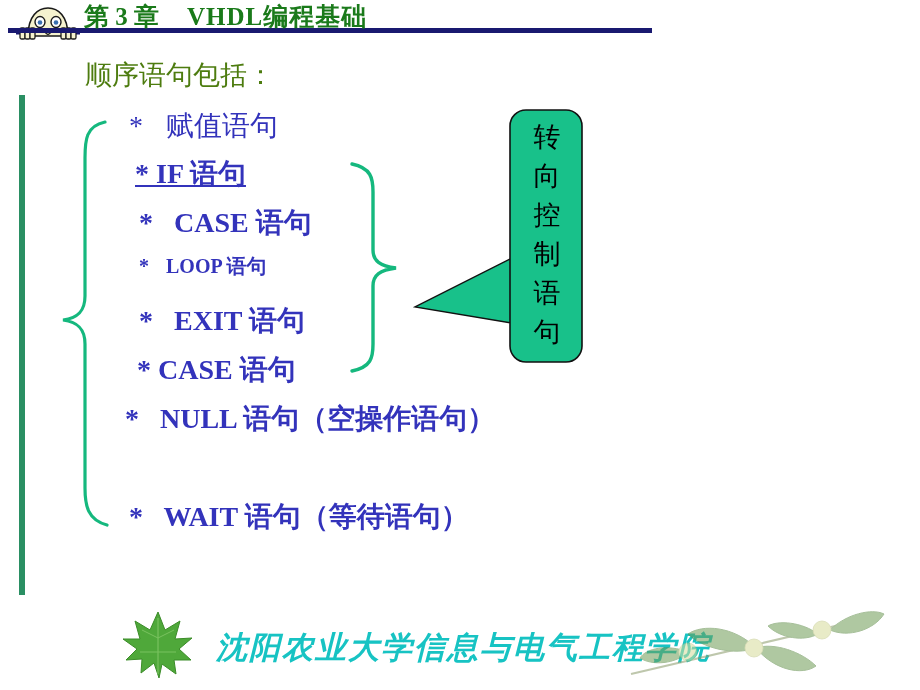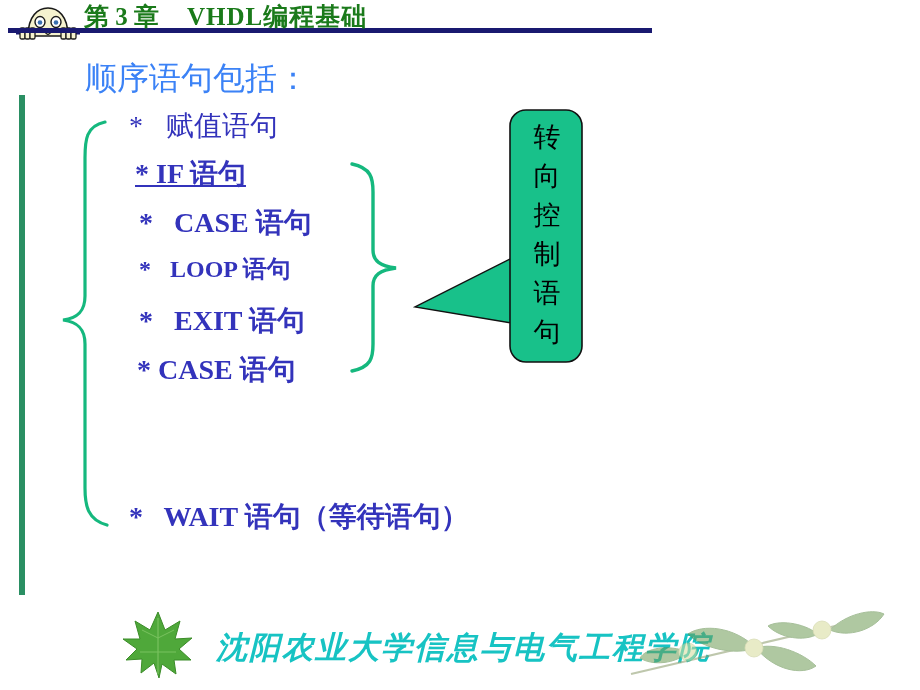--- a/index.html
+++ b/index.html
@@ -28,21 +28,21 @@
 
   
   .left-bar{
     position:absolute;left:19px;top:95px;width:6px;height:500px;
     background:#2a8f63;
   }
 
   
   .main-heading{
     position:absolute;left:85px;top:57px;
-    font-size:32px;color:#3b82f6;
+    font-size:27px;color:#4d7c0f;
     font-family:"Liberation Serif", serif;
     white-space:nowrap;
   }
 
   
   .list{position:absolute;left:0;top:8px;width:920px;height:690px;}
   .item{
     position:absolute;
     color:#3333bb;
     white-space:nowrap;
@@ -142,37 +142,42 @@
       <span>*</span>
       <span>IF  语句</span>
     </div>
 
     <div class="item b" style="left:139px;top:196px;font-size:28px;">
       <span>*</span>
       <span style="display:inline-block;width:7px;"></span>
       <span>CASE  语句</span>
     </div>
 
-    <div class="item b" style="left:139px;top:245px;font-size:24px;">
+    <div class="item b" style="left:139px;top:245px;font-size:20px;">
       <span>*</span>
       <span style="display:inline-block;width:7px;"></span>
       <span>LOOP  语句</span>
     </div>
 
     <div class="item b" style="left:139px;top:294px;font-size:28px;">
       <span>*</span>
       <span style="display:inline-block;width:7px;"></span>
       <span>EXIT  语句</span>
     </div>
 
     <div class="item b" style="left:137px;top:343px;font-size:28px;">
       <span>*</span>
       <span>CASE  语句</span>
     </div>
 
+    <div class="item b" style="left:125px;top:392px;font-size:28px;">
+      <span>*</span>
+      <span style="display:inline-block;width:7px;"></span>
+      <span>NULL  语句（空操作语句）</span>
+    </div>
 
 
     <div class="item b" style="left:129px;top:490px;font-size:28px;">
       <span>*</span>
       <span style="display:inline-block;width:7px;"></span>
       <span>WAIT  语句（等待语句）</span>
     </div>
 
   </div>
 

